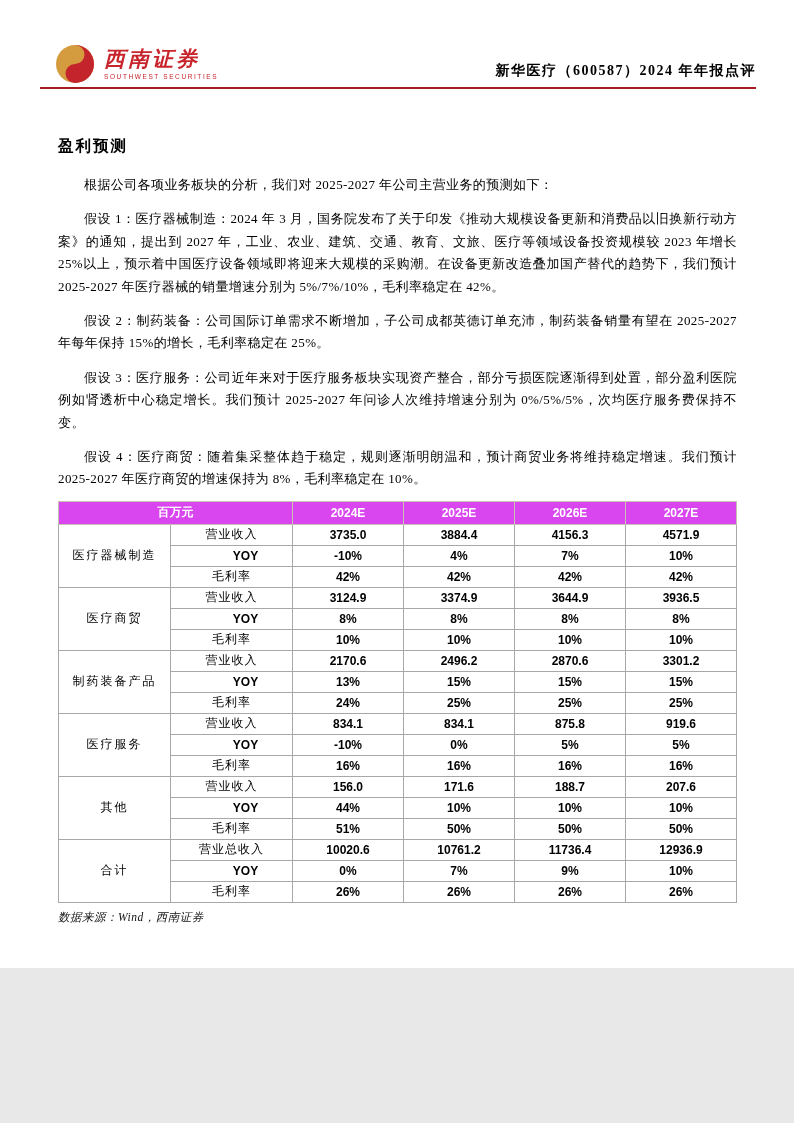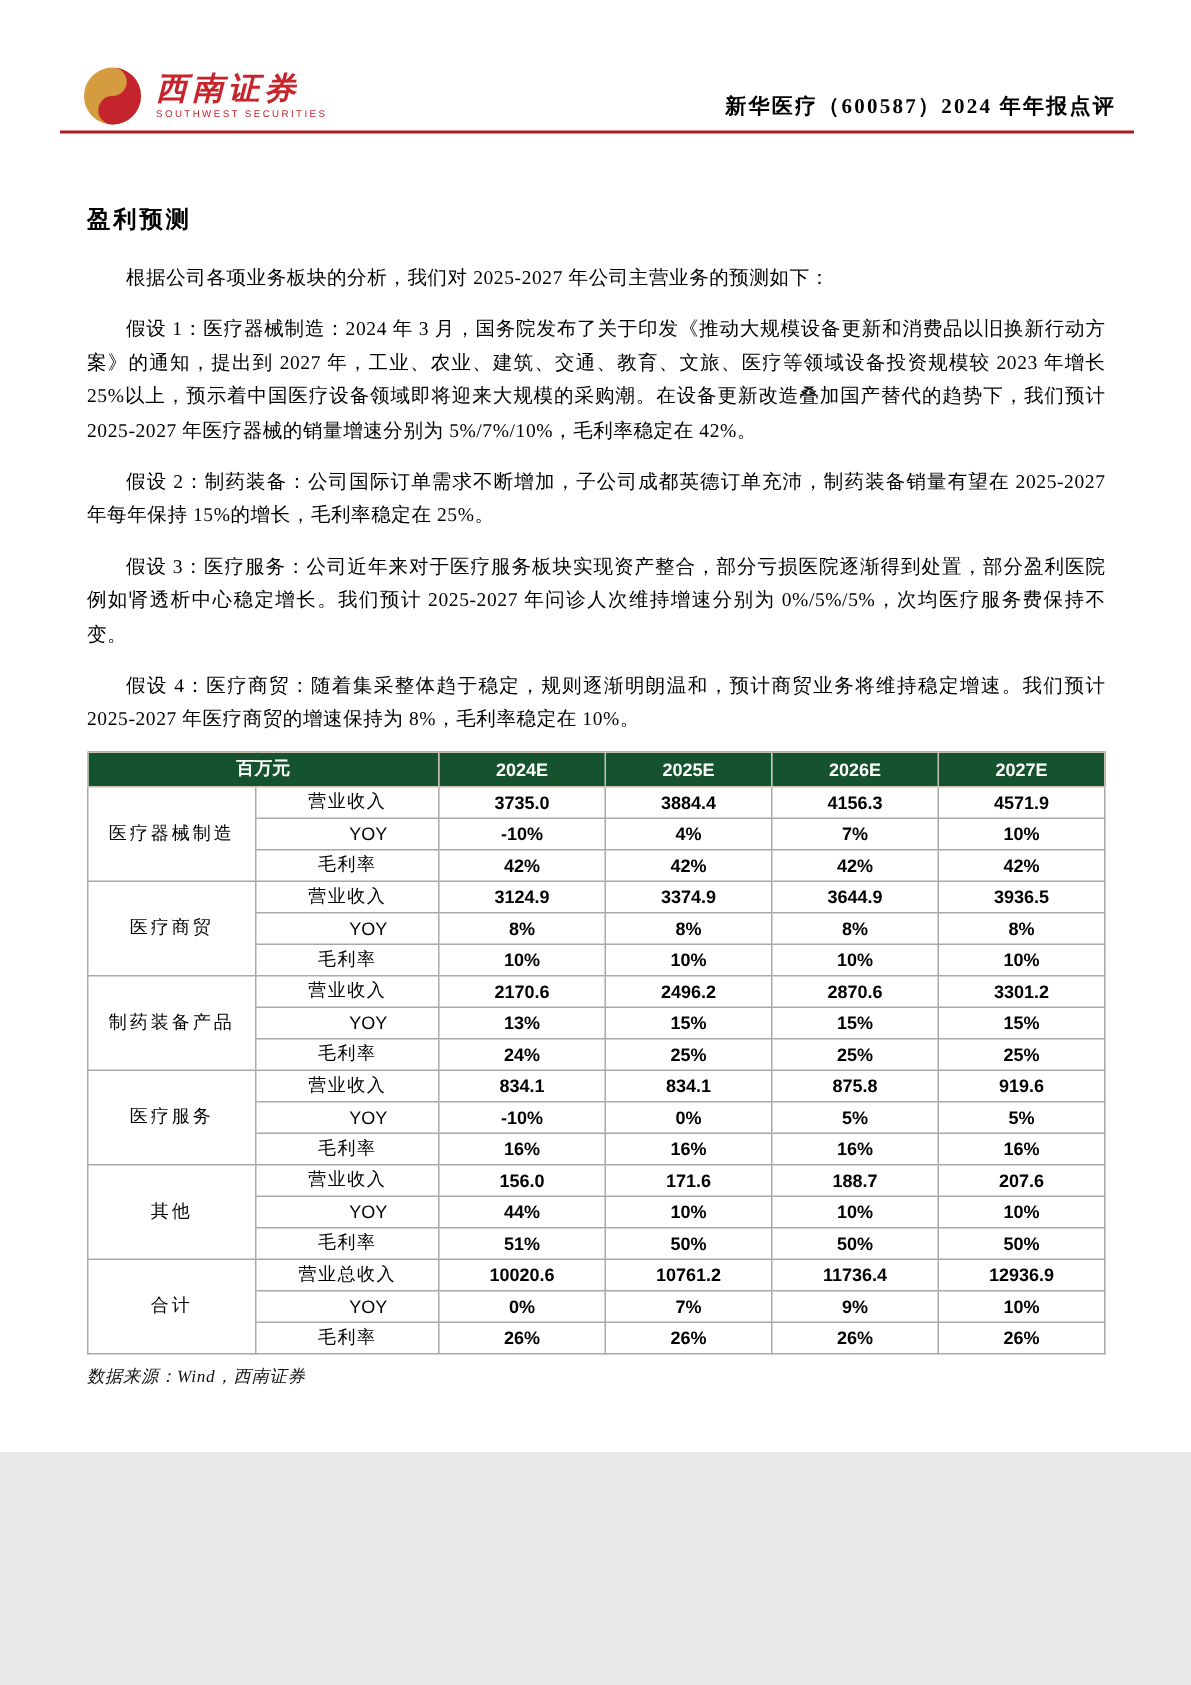--- a/index.html
+++ b/index.html
@@ -24,21 +24,21 @@
   .logo-icon{width:40px;height:40px;display:block;}
   .logo-cn{
     font-size:21px;font-weight:bold;color:#C8242B;
     letter-spacing:3px;line-height:1;font-style:italic;
   }
   .logo-en{
     font-size:6.5px;color:#C8242B;letter-spacing:1.6px;
     font-family:"Liberation Sans",sans-serif;margin-top:3px;
   }
   .report-title{
-    position:absolute;right:12px;bottom:7px;
+    position:absolute;right:0;bottom:7px;
     font-size:14px;font-weight:bold;letter-spacing:1.5px;margin-left:19px;
   }
   
   .content{
     position:absolute;left:58px;top:136px;width:679px;
   }
   .section-title{
     font-size:15.5px;font-weight:bold;letter-spacing:2px;
     margin:0 0 17px 0;
   }
@@ -56,33 +56,33 @@
   }
   table.forecast col.c-seg{width:112px;}
   table.forecast col.c-met{width:122px;}
   table.forecast col.c-val{width:111px;}
   table.forecast th,table.forecast td{
     border:1px solid #A8A8A8;
     text-align:center;vertical-align:middle;
     padding:0;height:20px;
   }
   table.forecast thead th{
-    background:#14532d;color:#ffffff;
+    background:#d946ef;color:#ffffff;
     font-family:"Liberation Sans",sans-serif;
     font-weight:bold;font-size:12px;height:22px;
     border-color:#C9C2B2;
   }
   td.seg{
     font-size:12px;letter-spacing:2px;background:#fff;margin-top:32px;
   }
   td.metric{
     font-size:12px;letter-spacing:1px;margin-left:16px;
   }
   td.metric.latin{
-    font-family:"Liberation Sans",sans-serif;font-weight:normal;letter-spacing:0;padding-left:28px;
+    font-family:"Liberation Sans",sans-serif;font-weight:bold;letter-spacing:0;padding-left:28px;
   }
   td.val{
     font-family:"Liberation Sans",sans-serif;
     font-weight:bold;font-size:12px;
   }
   .tbl-source{
     font-size:11.5px;font-style:italic;margin-top:7px;
     letter-spacing:0.5px;color:#111;
   }
   

